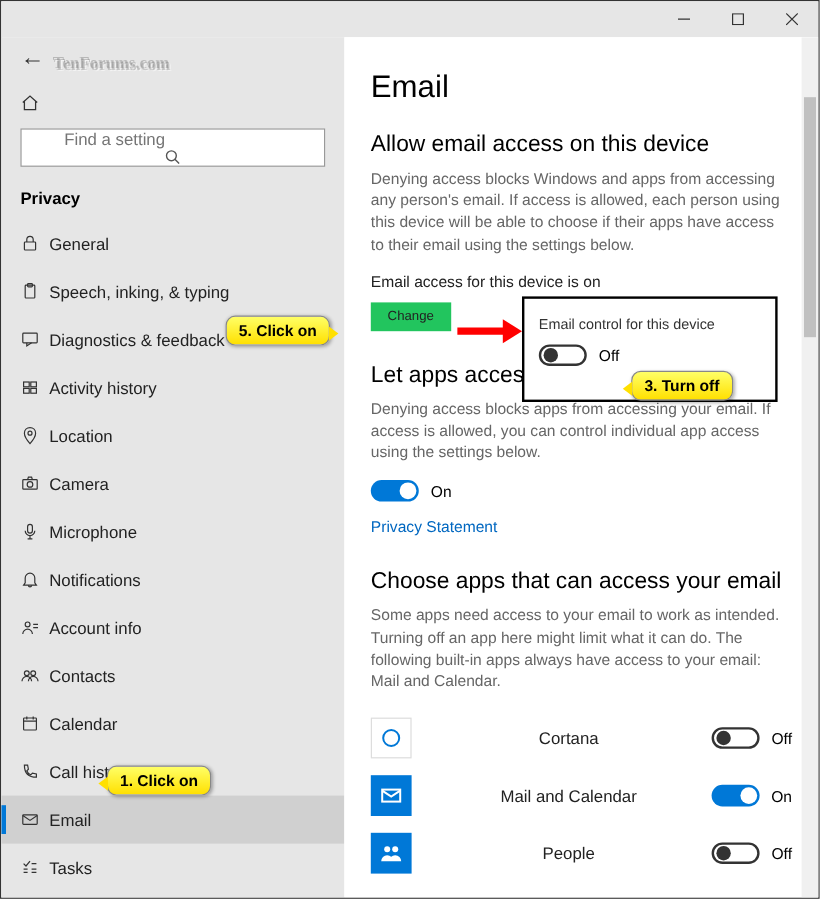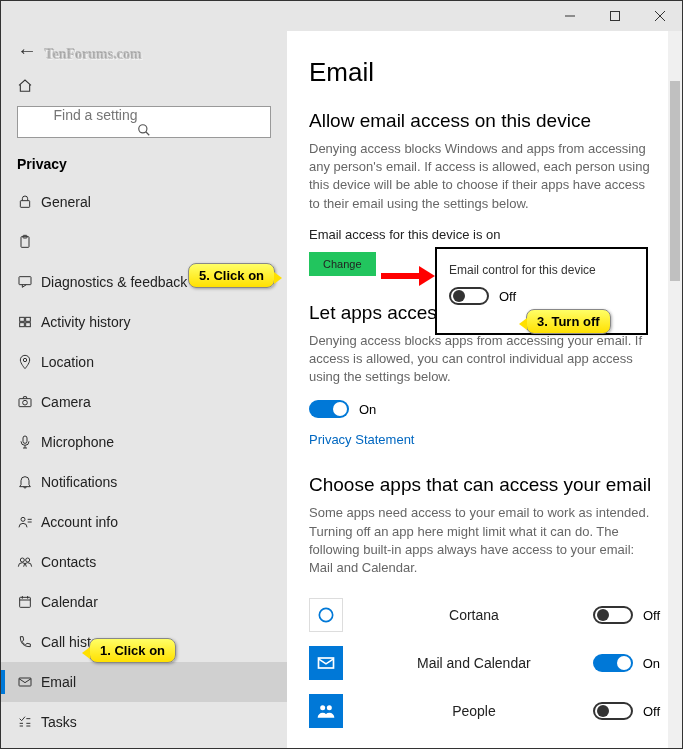--- a/index.html
+++ b/index.html
@@ -118,20 +118,21 @@
           </span>
           <span>General</span>
         </div>
       <div class="navitem">
           <span class="icon">
             <svg viewBox="0 0 24 24" fill="none" stroke="#333" stroke-width="1.5">
               <rect x="6" y="4" width="12" height="16" rx="1"></rect>
               <rect x="9" y="2" width="6" height="4" rx="1"></rect>
             </svg>
           </span>
+          <span>Speech, inking, &amp; typing</span>
         </div>
       <div class="navitem">
           <span class="icon">
             <svg viewBox="0 0 24 24" fill="none" stroke="#333" stroke-width="1.5">
               <rect x="3" y="4" width="18" height="12" rx="1"></rect>
               <path d="M8 16 L8 20 L14 16"></path>
             </svg>
           </span>
           <span>Diagnostics &amp; feedback</span>
         </div>

